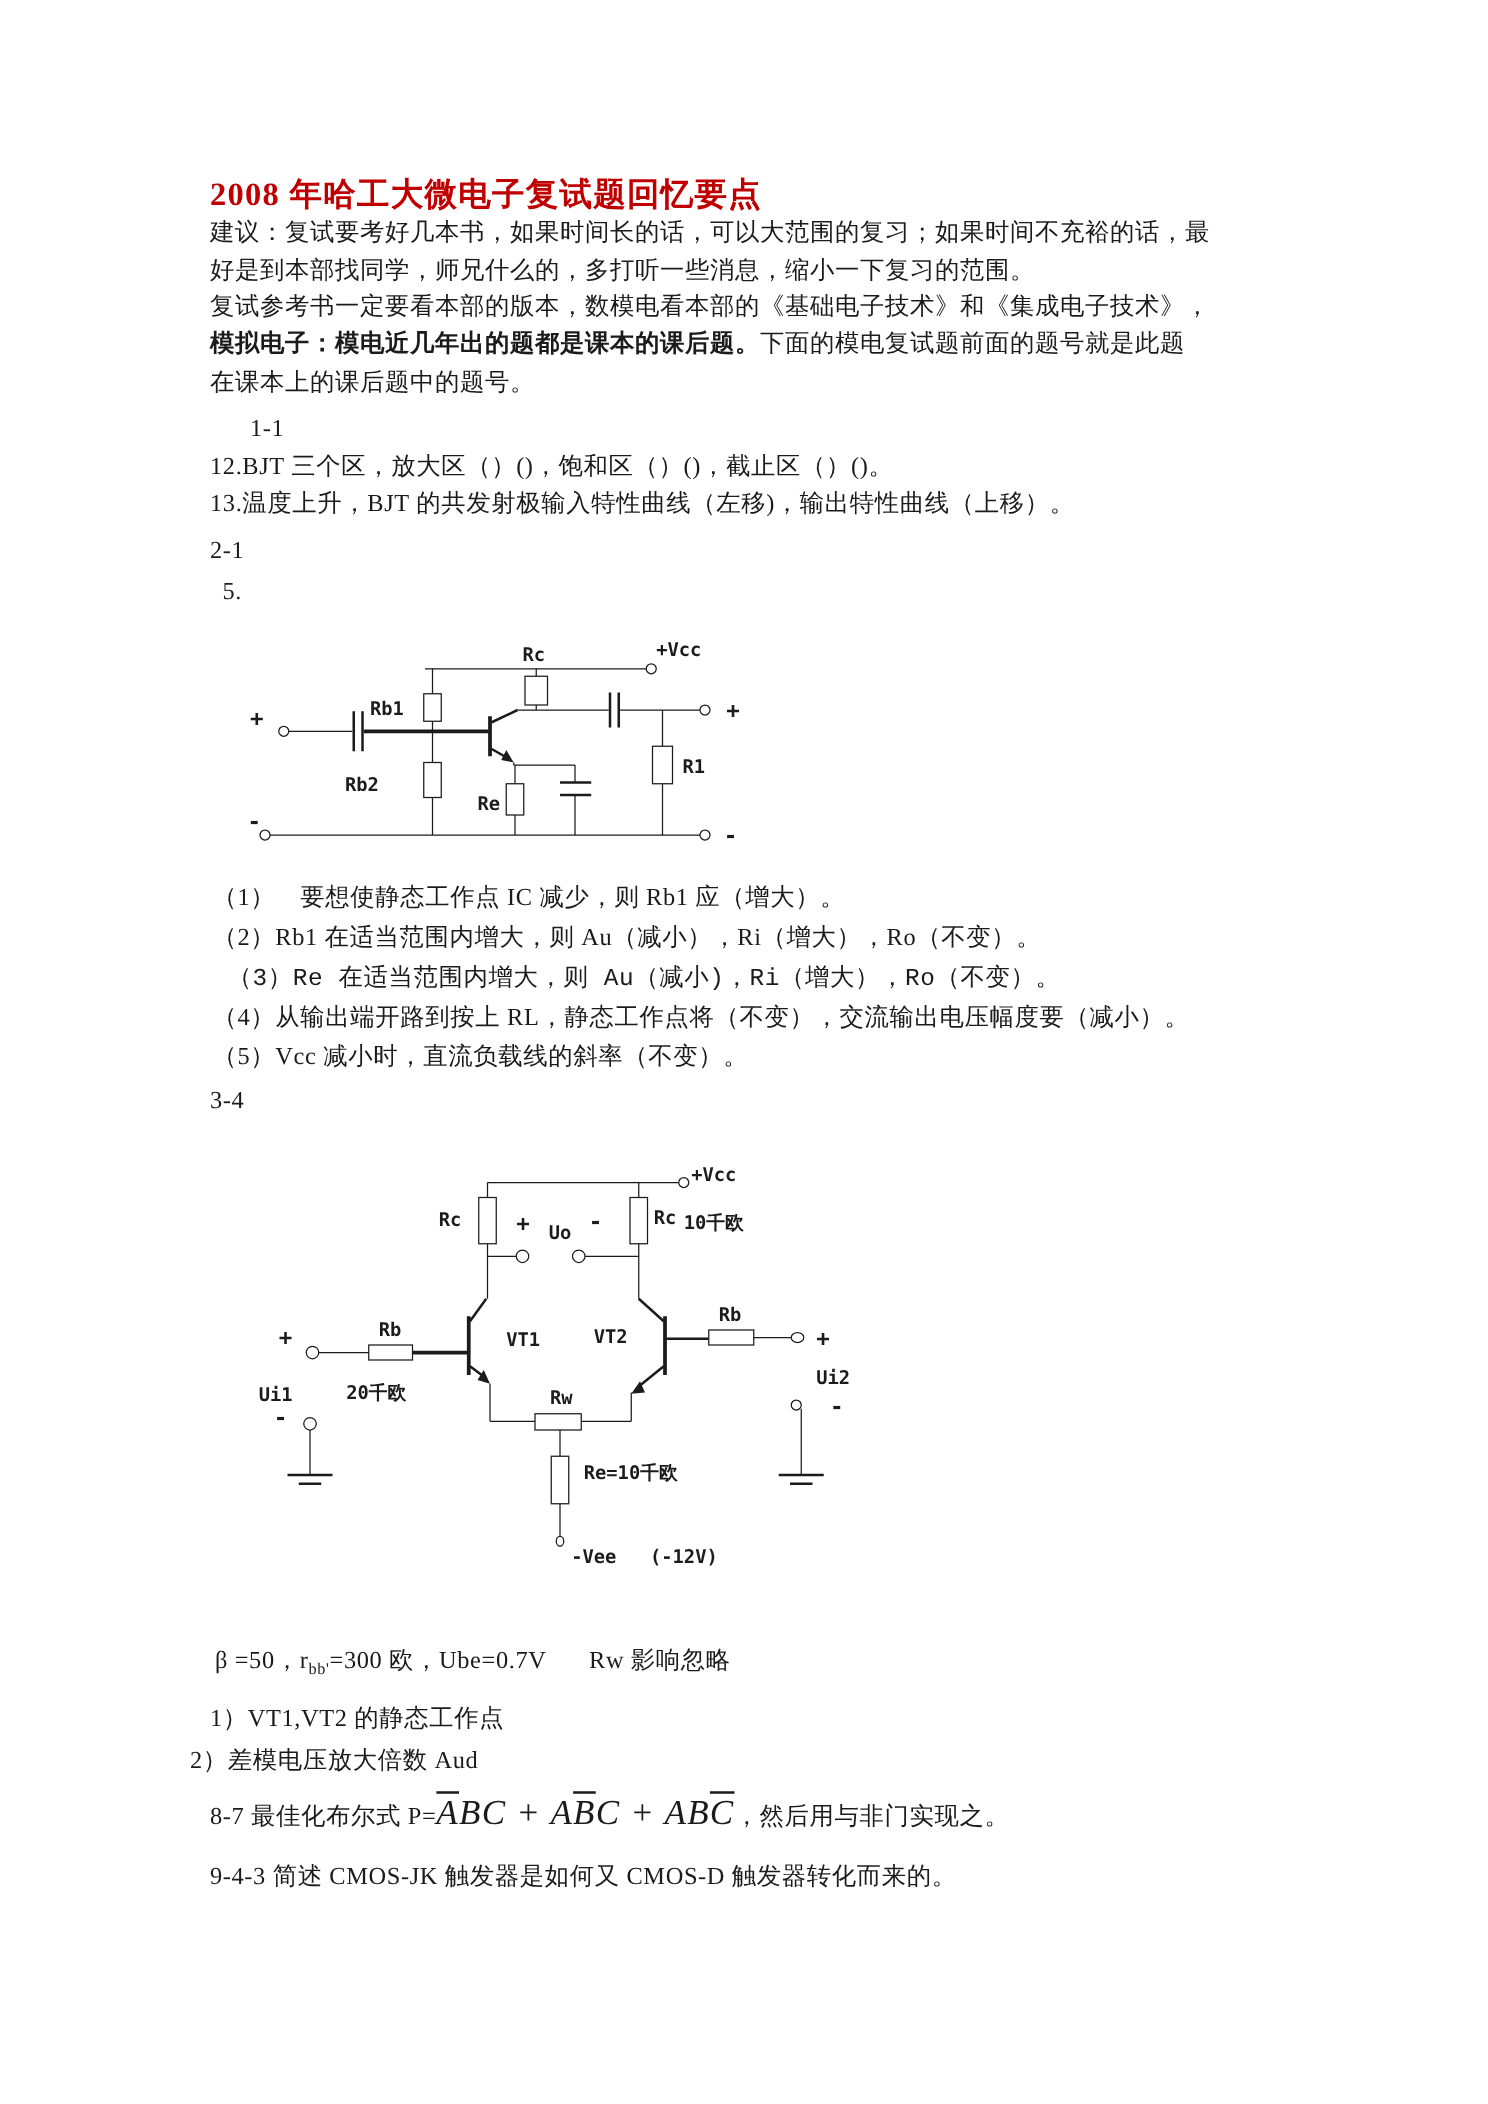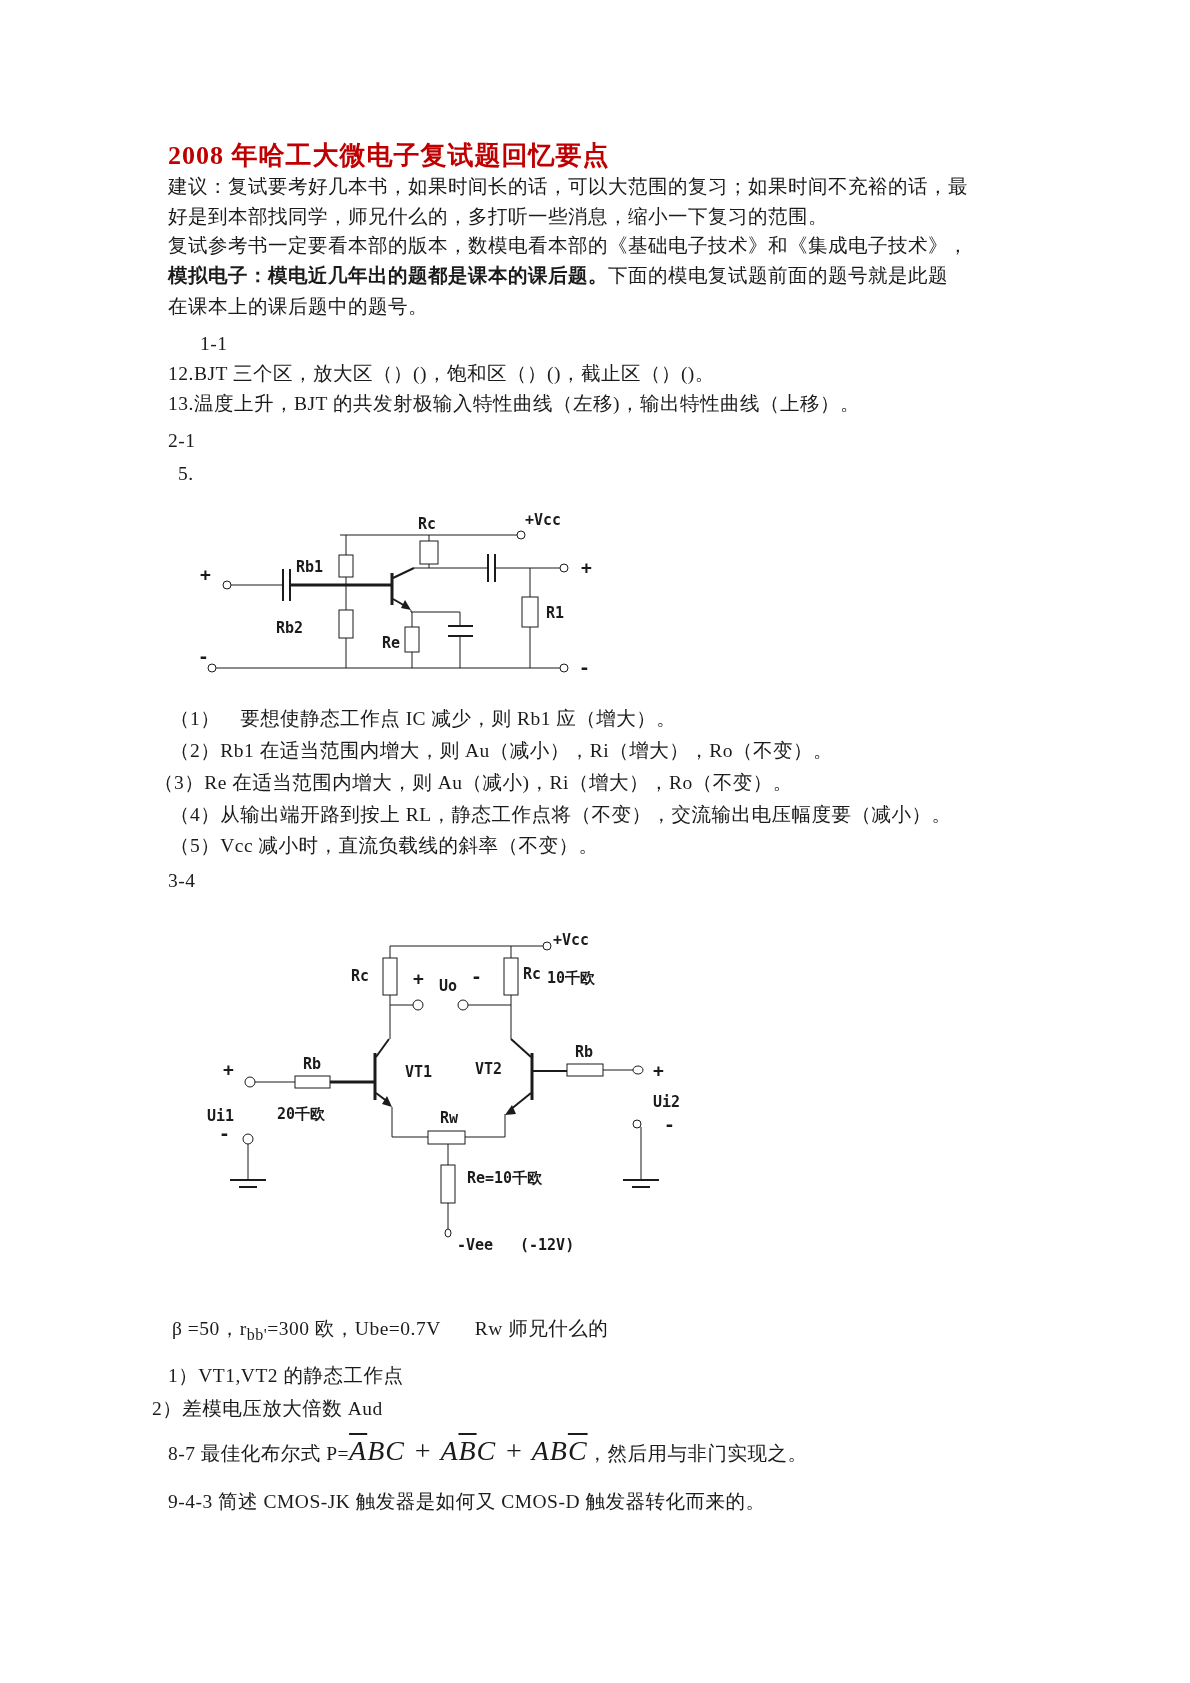--- a/index.html
+++ b/index.html
@@ -3,21 +3,21 @@
 <meta charset="utf-8">
 <style>
   html,body{margin:0;padding:0;}
   body{width:1190px;height:1683px;position:relative;background:#ffffff;
        font-family:"Liberation Serif","DejaVu Serif",serif;color:#1b1b1b;}
   .abs{position:absolute;white-space:nowrap;}
   .tl{font-size:19.5px;line-height:26px;letter-spacing:0.5px;}
   .title{font-size:26px;font-weight:bold;color:#c00000;letter-spacing:1px;}
   .bold{font-weight:bold;}
   .gap{margin-left:34px;}
-  sub{font-size:16px;}
+  sub{font-size:13px;}
   .formula{font-size:19.5px;}
   .formula .t{font-family:"Liberation Serif",serif;font-style:italic;font-size:28px;letter-spacing:1px;}
   .formula .ol{text-decoration:overline;}
   svg text{font-family:"DejaVu Sans Mono",monospace;font-size:15px;font-weight:bold;fill:#1b1b1b;}
   svg text.sign{font-size:18px;}
   svg line,svg rect,svg circle,svg ellipse,svg polyline{stroke:#1b1b1b;fill:none;}
   svg rect{fill:#ffffff;}
   svg polygon{fill:#1b1b1b;stroke:none;}
 </style>
 </head>
@@ -96,21 +96,21 @@
   <rect x="332" y="92" width="16" height="30"></rect>
   <line x1="340" y1="122" x2="340" y2="163"></line>
 
   <line x1="26" y1="163" x2="370" y2="163"></line>
   <circle cx="22" cy="163" r="4"></circle>
   <circle cx="374" cy="163" r="4"></circle>
 </svg>
 
 <div class="abs tl" style="left:170px;top:706px;">（1）　要想使静态工作点 IC 减少，则 Rb1 应（增大）。</div>
 <div class="abs tl" style="left:170px;top:738px;">（2）Rb1 在适当范围内增大，则 Au（减小），Ri（增大），Ro（不变）。</div>
-<div class="abs tl" style="left:154px;top:770px;">（3）Re 在适当范围内增大，则 Au（减小)，Ri（增大），Ro（不变）。</div>
+<div class="abs tl" style="left:182px;top:770px;font-family:Liberation Mono, monospace;">（3）Re 在适当范围内增大，则 Au（减小)，Ri（增大），Ro（不变）。</div>
 <div class="abs tl" style="left:170px;top:802px;">（4）从输出端开路到按上 RL，静态工作点将（不变），交流输出电压幅度要（减小）。</div>
 <div class="abs tl" style="left:170px;top:833px;">（5）Vcc 减小时，直流负载线的斜率（不变）。</div>
 
 <div class="abs tl" style="left:168px;top:868px;">3-4</div>
 
 <svg class="abs" style="left:185px;top:925px;" width="505" height="345" viewBox="0 0 505 345">
 
   <text x="368" y="20">+Vcc</text>
   <text x="166" y="56">Rc</text>
   <text x="338" y="54">Rc</text>
@@ -182,20 +182,20 @@
 
   <rect x="382" y="139" width="36" height="12"></rect>
   <line x1="418" y1="145" x2="448" y2="145"></line>
   <ellipse cx="453" cy="145" rx="5" ry="4"></ellipse>
   <circle cx="452" cy="199" r="4"></circle>
   <line x1="456" y1="202" x2="456" y2="255"></line>
   <line x1="438" y1="255" x2="474" y2="255" stroke-width="2"></line>
   <line x1="447" y1="262" x2="465" y2="262" stroke-width="2"></line>
 </svg>
 
-<div class="abs tl" style="left:172px;top:1316px;"><span>β =50，</span><span>r</span><sub>bb'</sub><span>=300 欧，Ube=0.7V</span><span class="gap">Rw 师兄什么的</span></div>
+<div class="abs tl" style="left:172px;top:1316px;"><span>β =50，</span><span>r</span><sub>bb'</sub><span>=300 欧，Ube=0.7V</span><span class="gap">Rw 影响忽略</span></div>
 
 <div class="abs tl" style="left:168px;top:1363px;">1）VT1,VT2 的静态工作点</div>
 <div class="abs tl" style="left:152px;top:1396px;">2）差模电压放大倍数 Aud</div>
 
 <div class="abs tl formula" style="left:168px;top:1438px;"><span>8-7 最佳化布尔式 P=</span><span class="t"><span class="ol">A</span><span>BC</span></span><span class="t"> + </span><span class="t"><span>A</span><span class="ol">B</span><span>C</span></span><span class="t"> + </span><span class="t"><span>AB</span><span class="ol">C</span></span><span>，然后用与非门实现之。</span></div>
 
 <div class="abs tl" style="left:168px;top:1489px;">9-4-3 简述 CMOS-JK 触发器是如何又 CMOS-D 触发器转化而来的。</div>
 
 </body></html>

